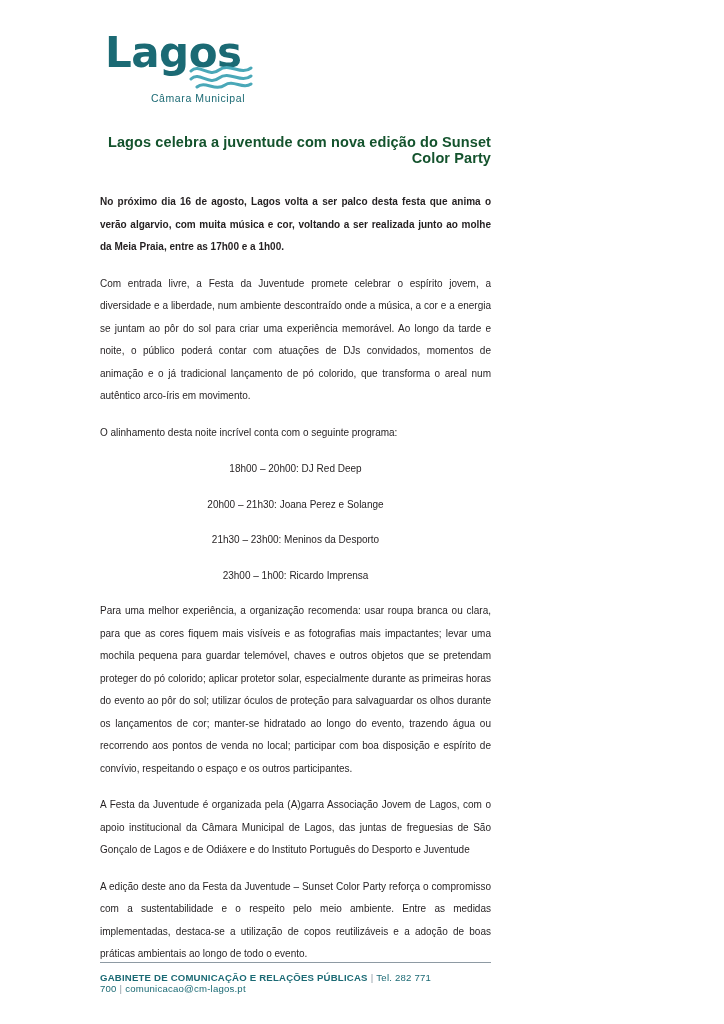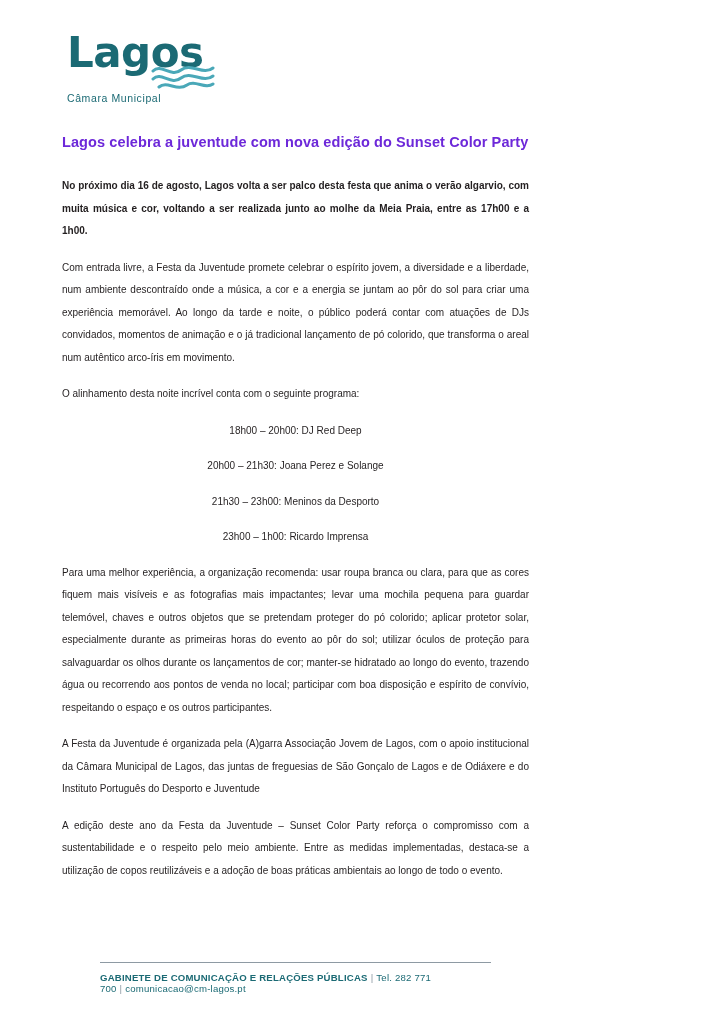--- a/index.html
+++ b/index.html
@@ -13,21 +13,21 @@
     font-family: "Liberation Sans", sans-serif;
     color: #231f20;
     position: relative;
     overflow: hidden;
   }
   .page {
     position: relative;
     width: 591px;
     height: 1024px;
     box-sizing: border-box;
-    padding: 0 62px;
+    padding: 0 100px;
   }
 
   
   .logo-block {
     padding-top: 30px;
     padding-left: 5px;
     height: 92px;
     box-sizing: border-box;
   }
   .logo-wrap {
@@ -42,41 +42,43 @@
     letter-spacing: -0.5px;
     color: #1b6a74;
     line-height: 46px;
   }
   .logo-sub {
     font-family: "Liberation Sans", sans-serif;
     font-size: 10.5px;
     letter-spacing: 0.6px;
     color: #1b6a74;
     margin-top: 16px;
+    margin-left: 36px;
+    text-align: center;
   }
   .logo-waves {
     position: absolute;
     left: 84px;
     top: 34px;
   }
 
   
   .meta {
     margin-top: 16px;
     font-size: 11.5px;
     line-height: 15px;
     color: #231f20;
   }
 
   
   .doc-title {
-    text-align: left;
+    text-align: right;
     font-size: 14.5px;
     font-weight: bold;
-    color: #6d28d9;
+    color: #14532d;
     margin-top: 42px;
     margin-bottom: 0;
     letter-spacing: 0.1px;
   }
 
   
   p.para {
     font-size: 10px;
     line-height: 22.5px;
     text-align: justify;

